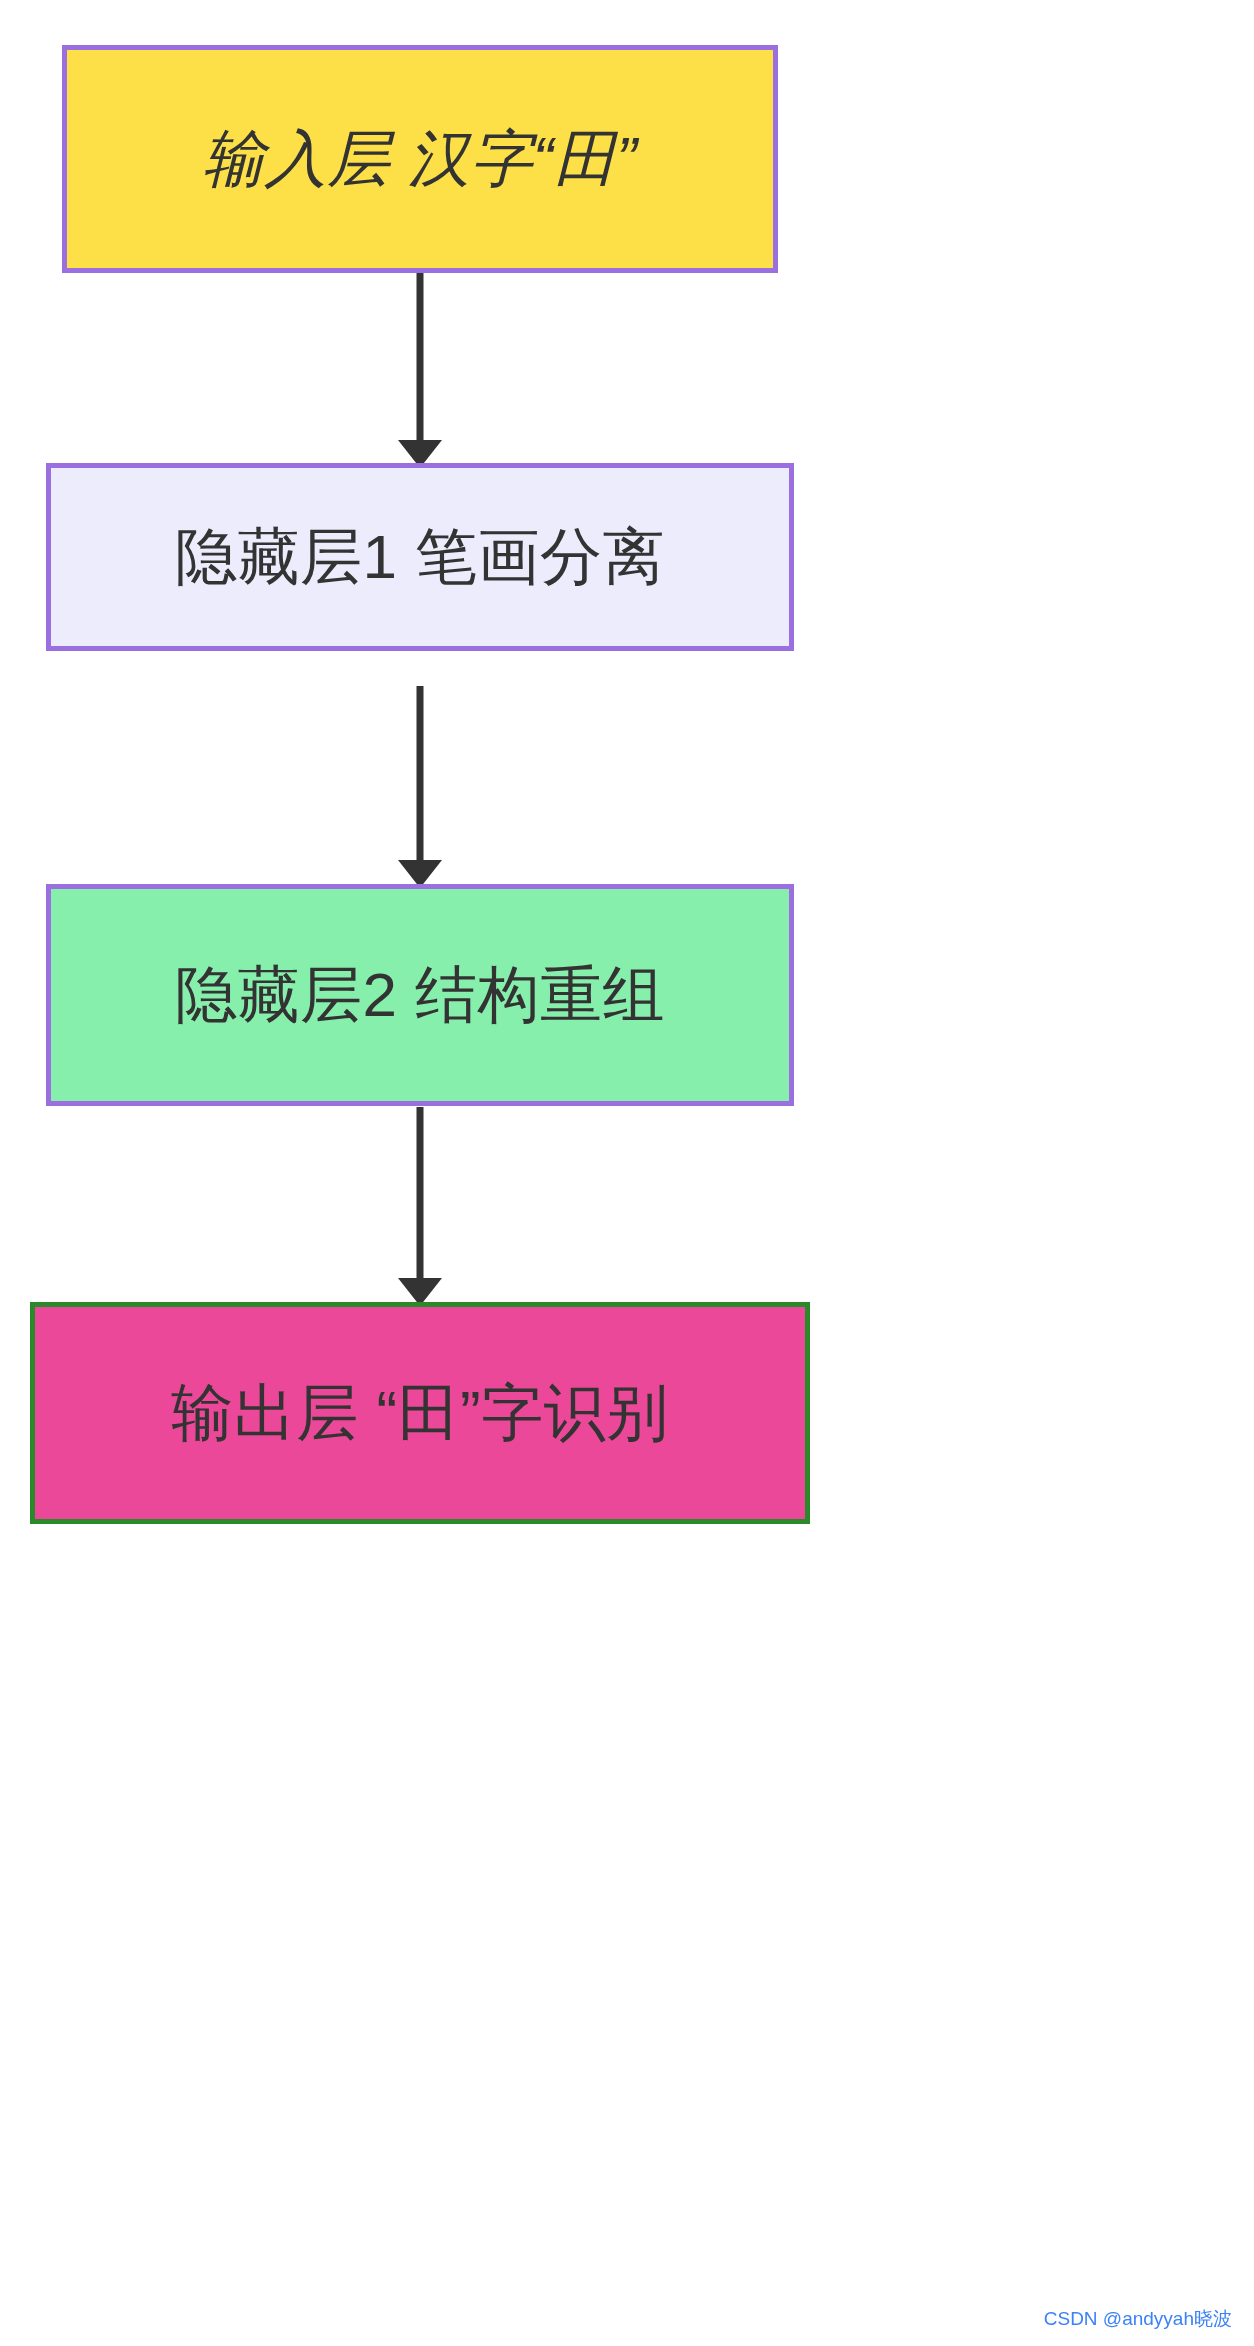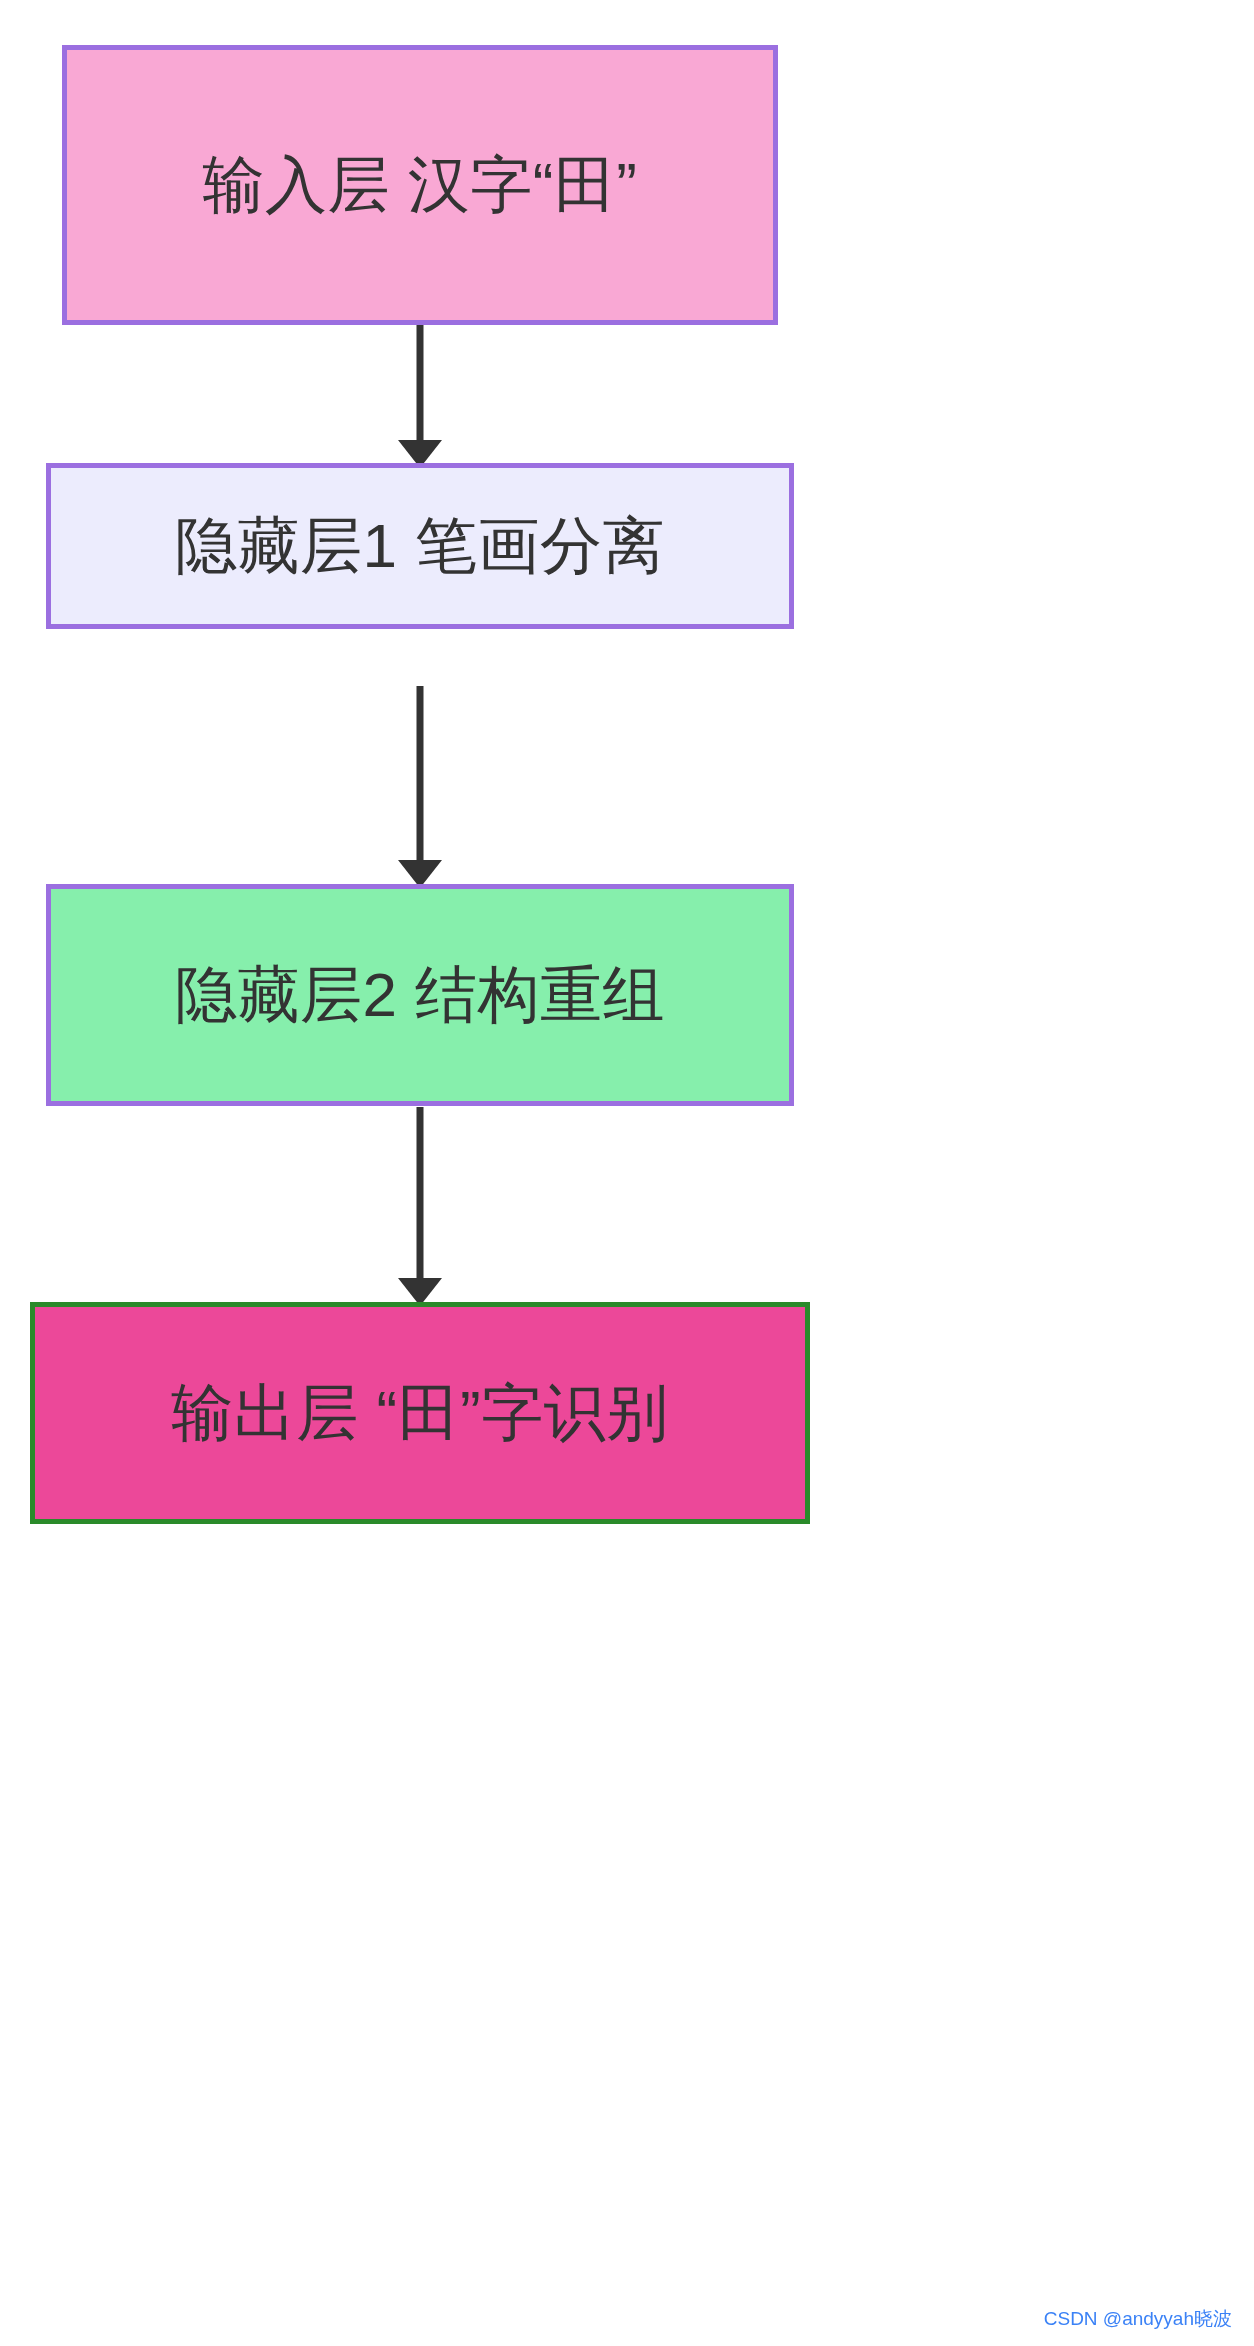--- a/index.html
+++ b/index.html
@@ -38,31 +38,32 @@
     color: #333333;
     letter-spacing: 0.5px;
     white-space: nowrap;
   }
 
   
   #node-input {
     left: 62px;
     top: 45px;
     width: 716px;
-    height: 280px;
-    background: #f9a8d4;
+    height: 228px;
+    background: #fde047;
     border: 5px solid #9b6fe0;
+    font-style: italic;
   }
 
   
   #node-hidden1 {
     left: 46px;
     top: 463px;
     width: 748px;
-    height: 166px;
+    height: 188px;
     background: #ececfd;
     border: 5px solid #9b6fe0;
   }
 
   
   #node-hidden2 {
     left: 46px;
     top: 884px;
     width: 748px;
     height: 222px;

